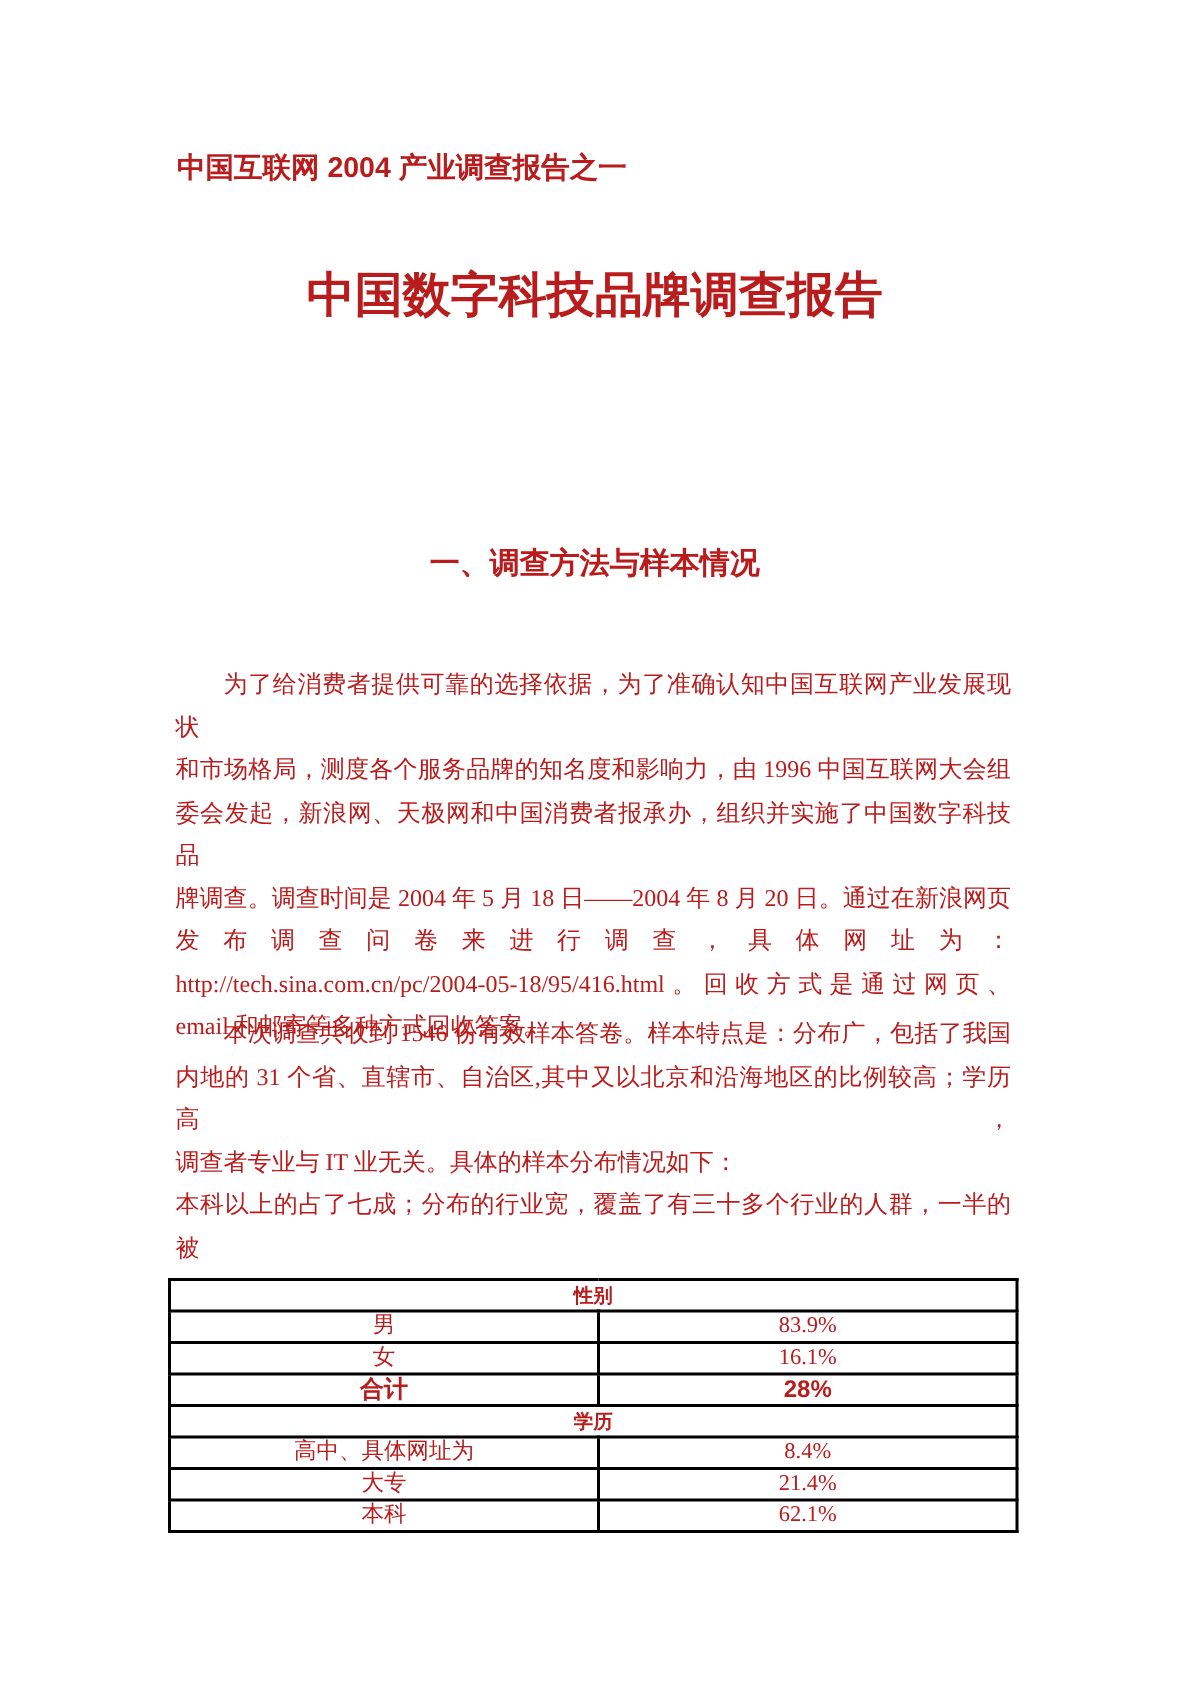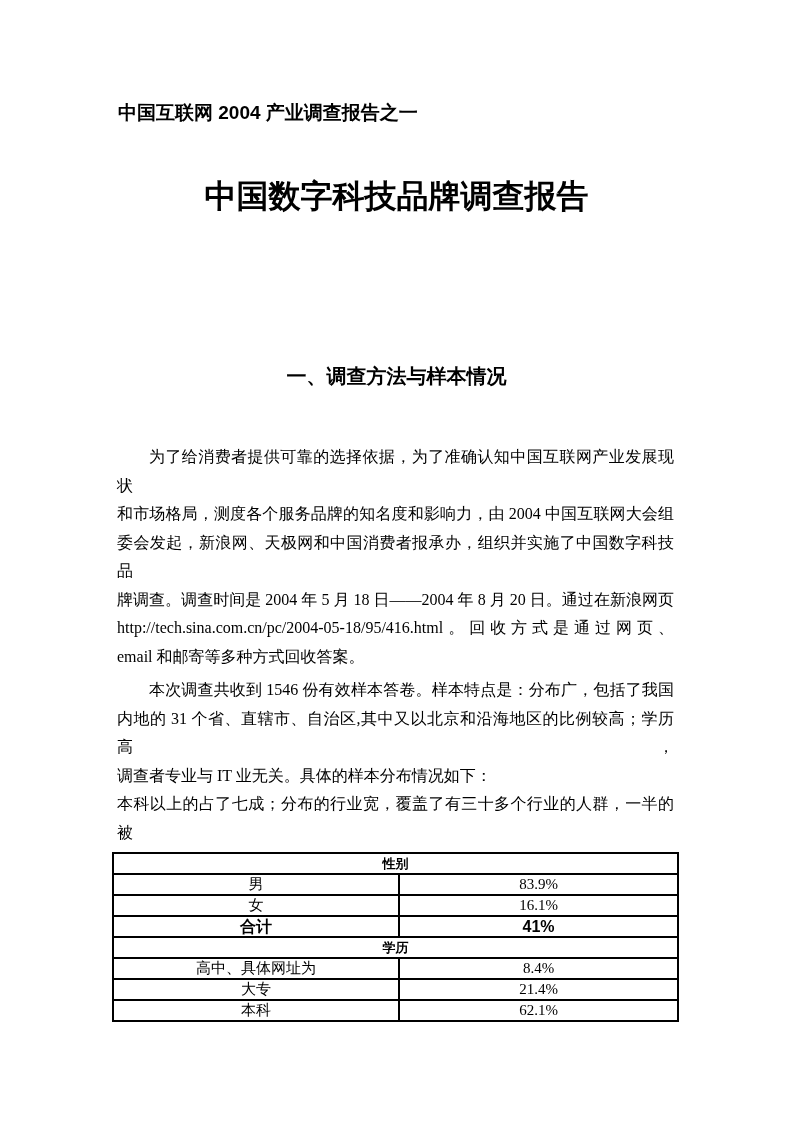--- a/index.html
+++ b/index.html
@@ -1,21 +1,21 @@
 <!DOCTYPE html>
 <html><head>
 <meta charset="utf-8">
 <style>
   html, body { margin: 0; padding: 0; background: #ffffff; }
   .page {
     position: relative;
     width: 793px;
     height: 1026px;
     background: #ffffff;
-    color: #000000;
+    color: #b91c1c;
     overflow: hidden;
   }
   
   .kicker {
     position: absolute;
     left: 118px;
     top: 101px;
     font-family: "Liberation Sans", "DejaVu Sans", sans-serif;
     font-weight: bold;
     font-size: 19px;
@@ -107,23 +107,24 @@
 
   <div class="kicker">中国互联网 2004 产业调查报告之一</div>
 
   <div class="main-title">中国数字科技品牌调查报告</div>
 
 
   <div class="sub-heading">一、调查方法与样本情况</div>
 
   <div class="para para-1">
     <div class="line j indent">为了给消费者提供可靠的选择依据，为了准确认知中国互联网产业发展现状</div>
-    <div class="line j">和市场格局，测度各个服务品牌的知名度和影响力，由 2004 中国互联网大会组</div>
+    <div class="line j">和市场格局，测度各个服务品牌的知名度和影响力，由 1996 中国互联网大会组</div>
     <div class="line j">委会发起，新浪网、天极网和中国消费者报承办，组织并实施了中国数字科技品</div>
     <div class="line j">牌调查。调查时间是 2004 年 5 月 18 日——2004 年 8 月 20 日。通过在新浪网页</div>
+    <div class="line spread">发布调查问卷来进行调查，具体网址为：</div>
     <div class="line j">http://tech.sina.com.cn/pc/2004-05-18/95/416.html。回收方式是通过网页、</div>
     <div class="line">email 和邮寄等多种方式回收答案。</div>
   </div>
 
   <div class="para para-2">
     <div class="line j indent">本次调查共收到 1546 份有效样本答卷。样本特点是：分布广，包括了我国</div>
     <div class="line j">内地的 31 个省、直辖市、自治区,其中又以北京和沿海地区的比例较高；学历高，</div>
     <div class="line">调查者专业与 IT 业无关。具体的样本分布情况如下：</div>
     <div class="line j">本科以上的占了七成；分布的行业宽，覆盖了有三十多个行业的人群，一半的被</div>
   </div>
@@ -140,21 +141,21 @@
       <tr>
         <td>男</td>
         <td>83.9%</td>
       </tr>
       <tr>
         <td>女</td>
         <td>16.1%</td>
       </tr>
       <tr class="total-row">
         <td>合计</td>
-        <td>41%</td>
+        <td>28%</td>
       </tr>
       <tr>
         <td colspan="2" class="section-cell">学历</td>
       </tr>
       <tr>
         <td>高中、具体网址为</td>
         <td>8.4%</td>
       </tr>
       <tr>
         <td>大专</td>

